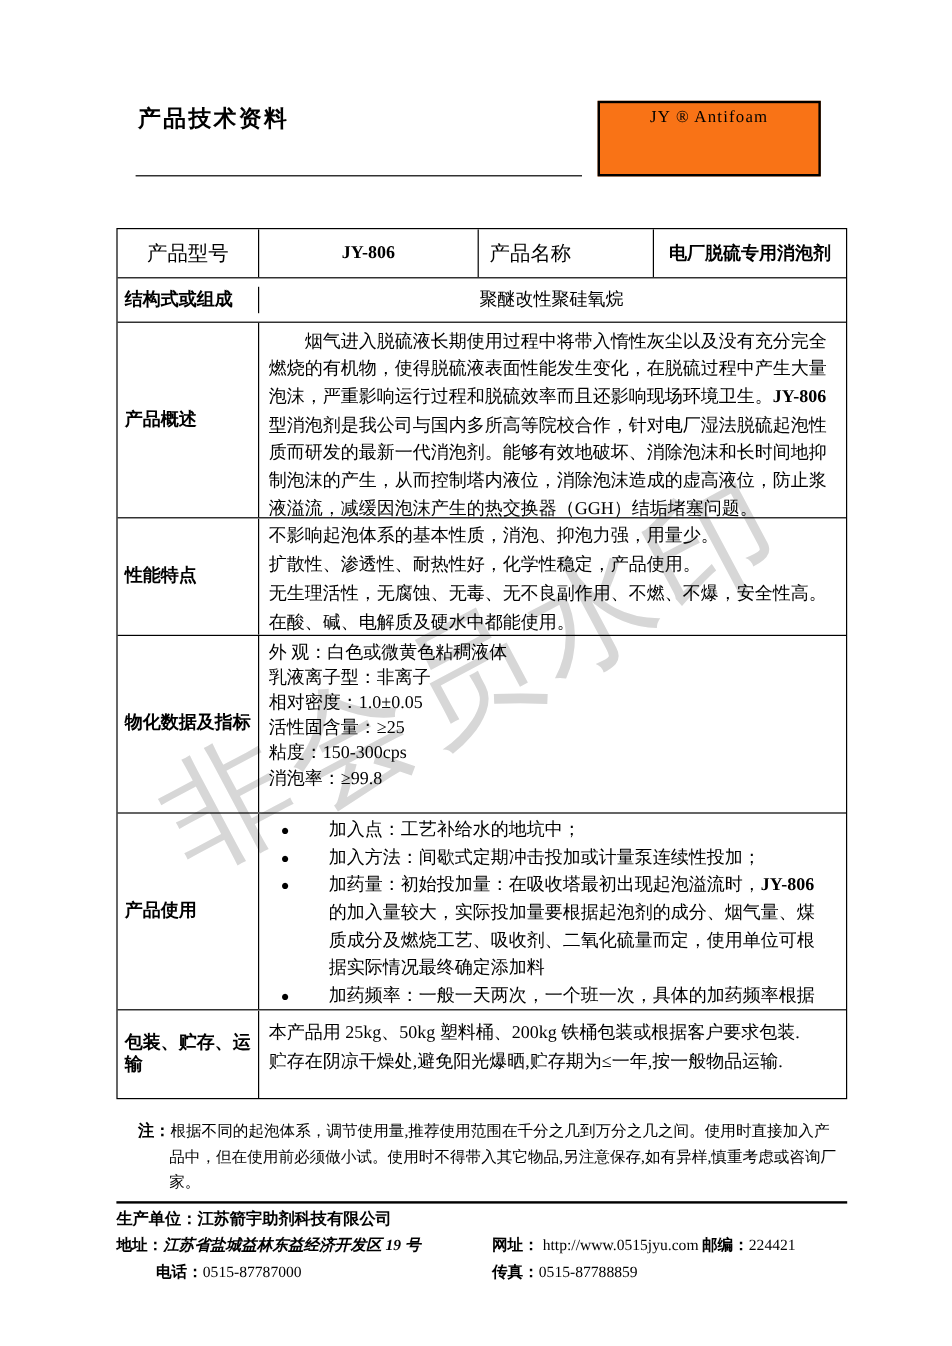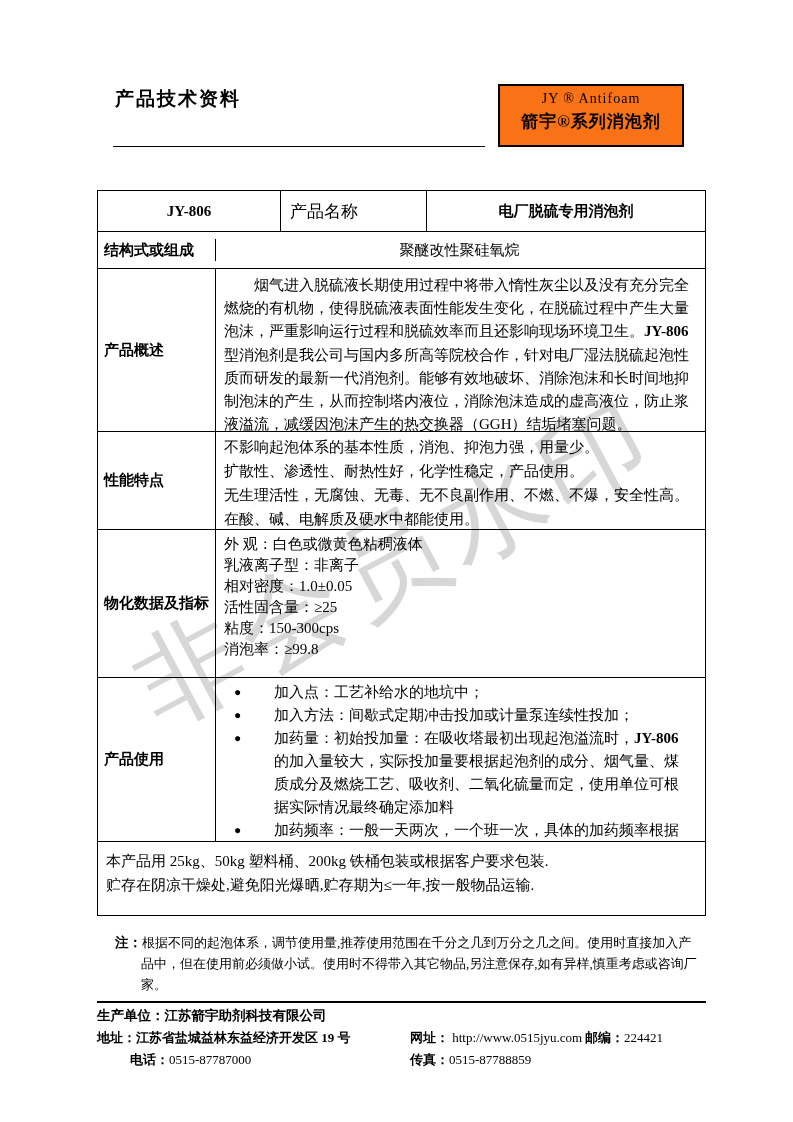--- a/index.html
+++ b/index.html
@@ -85,41 +85,41 @@
   
   .footer-rule { position:absolute; left:97px; top:1001px; width:609px; height:2px; background:#000; }
   .foot-line { position:absolute; font-size:13px; white-space:nowrap; }
   .company-line { left:97px; top:1007px; font-weight:bold; font-size:13.5px; }
   .addr-item { left:97px; top:1029px; }
   .web-item { left:410px; top:1029px; }
   .zip-item { left:585px; top:1029px; }
   .tel-item { left:97px; top:1051px;padding-left:33px; }
   .fax-item { left:410px; top:1051px; }
   .foot-label { font-weight:bold; }
-  .addr-val { font-weight:bold; }
+  .addr-val { font-weight:bold;font-style:italic; }
 </style>
 </head>
 <body>
 
 <div class="page">
 
   <div class="watermark">非会员水印</div>
 
   <div class="content">
 
     <div class="doc-title">产品技术资料</div>
     <div class="title-underline"></div>
     <div class="brand-box">
       <div class="brand-line1">JY ® Antifoam</div>
-      <div class="brand-line2">箭宇®系列消泡剂</div>
     </div>
 
     <div class="spec-table">
 
       <div class="trow hrow">
+        <div class="hcell hc1 cell">产品型号</div>
         <div class="hcell hc2 cell">JY-806</div>
         <div class="hcell hc3 cell">产品名称</div>
         <div class="hcell hc4 cell">电厂脱硫专用消泡剂</div>
       </div>
 
       <div class="trow row-compose">
         <div class="label-cell cell">结构式或组成</div>
         <div class="content-cell cell">聚醚改性聚硅氧烷</div>
       </div>
 
@@ -158,20 +158,21 @@
           <ul>
             <li>加入点：工艺补给水的地坑中；</li>
             <li>加入方法：间歇式定期冲击投加或计量泵连续性投加；</li>
             <li><span>加药量：初始投加量：在吸收塔最初出现起泡溢流时，</span><span class="b">JY-806</span><span> 的加入量较大，实际投加量要根据起泡剂的成分、烟气量、煤质成分及燃烧工艺、吸收剂、二氧化硫量而定，使用单位可根据实际情况最终确定添加料</span></li>
             <li>加药频率：一般一天两次，一个班一次，具体的加药频率根据吸收塔起泡的情况而定。</li>
           </ul>
         </div>
       </div>
 
       <div class="trow row-packing">
+        <div class="label-cell cell">包装、贮存、运输</div>
         <div class="content-cell cell">
           <div>本产品用 25kg、50kg 塑料桶、200kg 铁桶包装或根据客户要求包装.</div>
           <div>贮存在阴凉干燥处,避免阳光爆晒,贮存期为≤一年,按一般物品运输.</div>
         </div>
       </div>
 
     </div>
 
     <div class="note">
       <span class="b">注：</span><span>根据不同的起泡体系，调节使用量,推荐使用范围在千分之几到万分之几之间。使用时直接加入产品中，但在使用前必须做小试。使用时不得带入其它物品,另注意保存,如有异样,慎重考虑或咨询厂家。</span>

